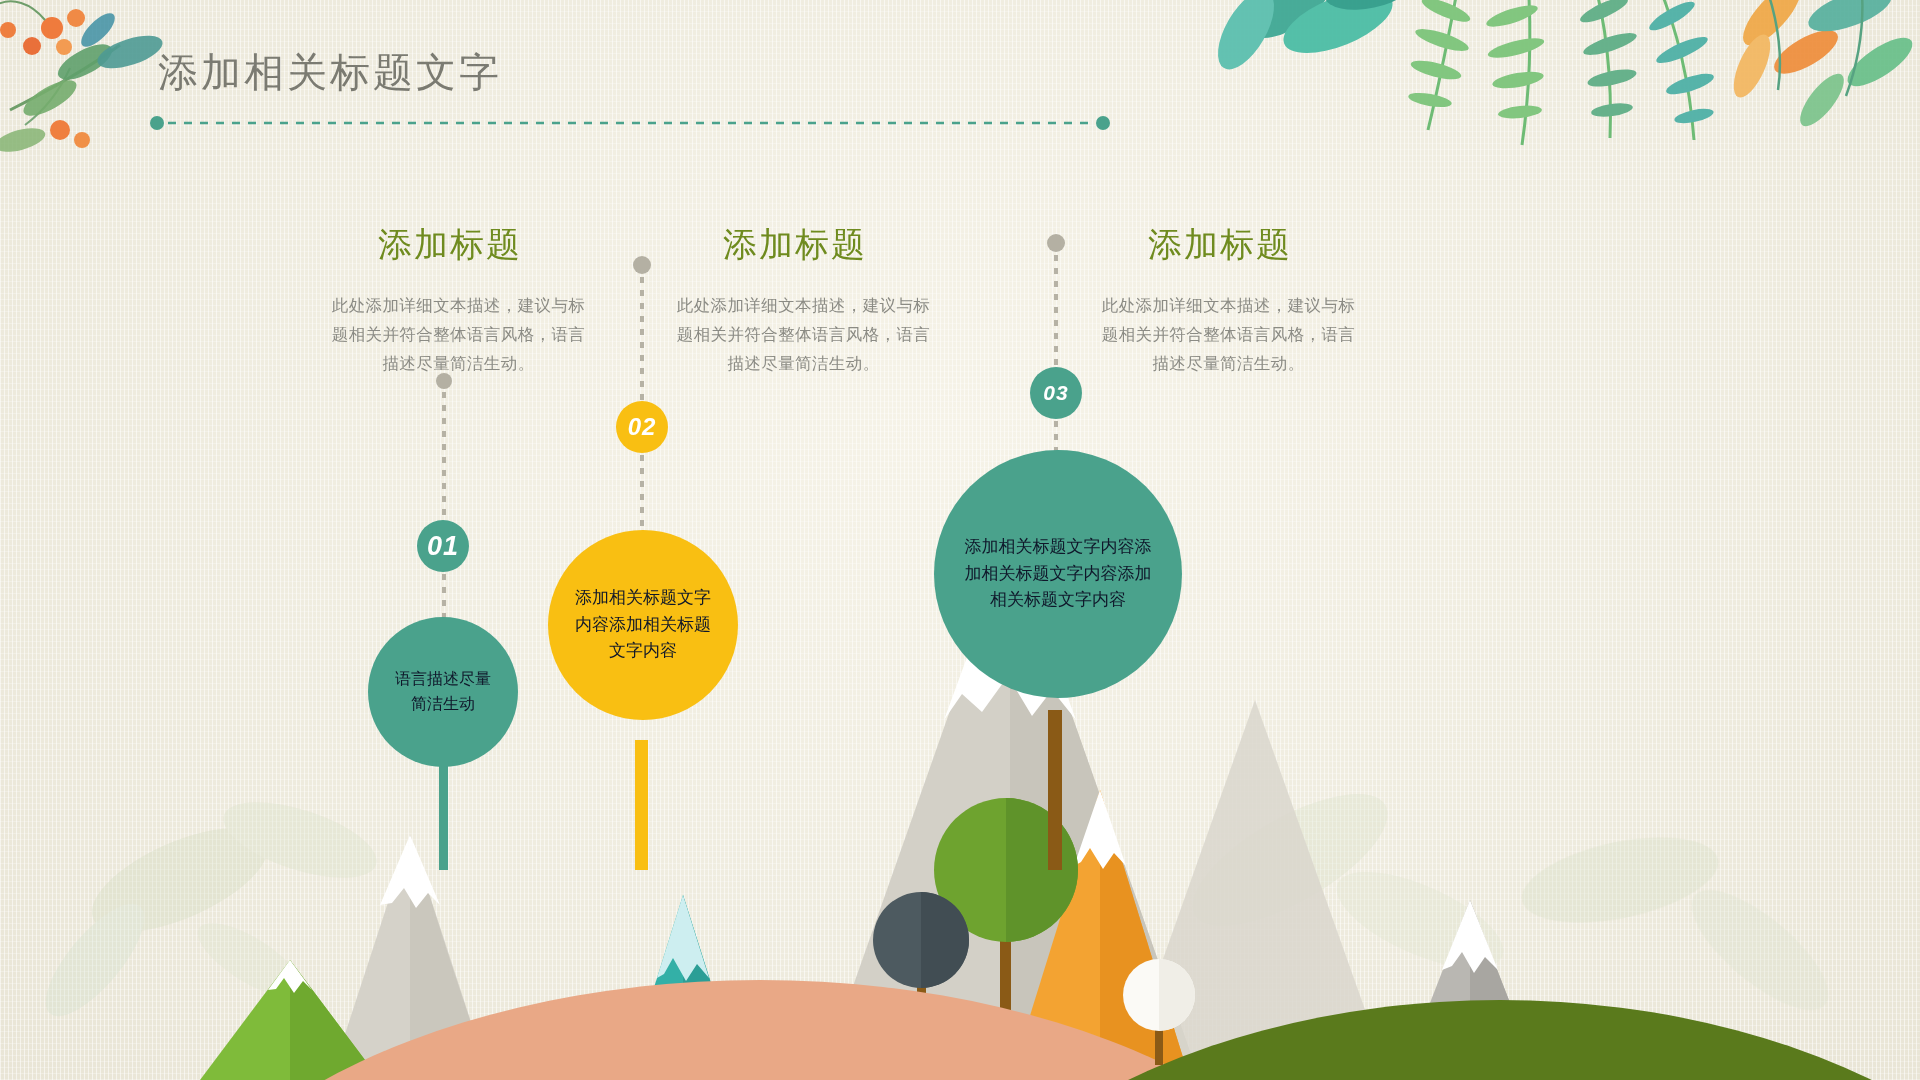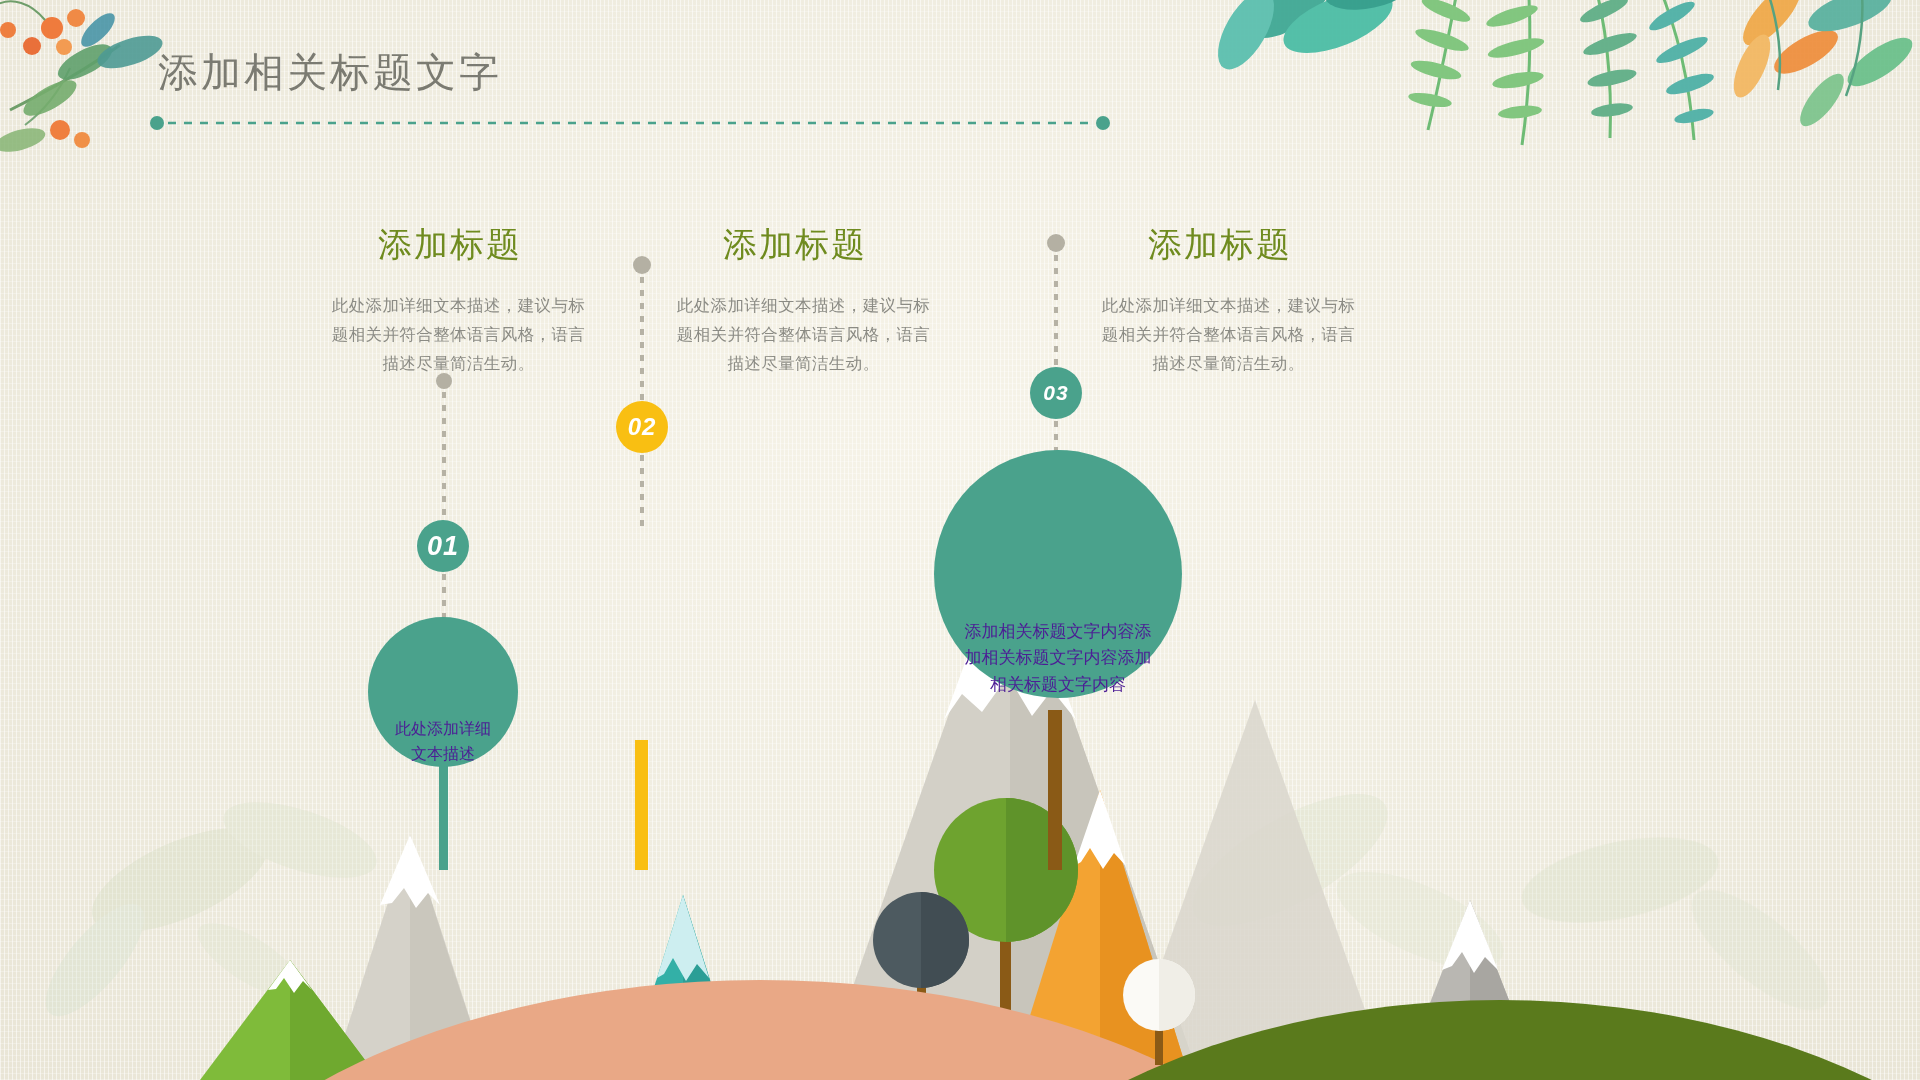--- a/index.html
+++ b/index.html
@@ -56,22 +56,22 @@
   .num-circle {
     position:absolute; border-radius:50%;
     display:flex; align-items:center; justify-content:center;
     color:#fff; font-style:italic; font-weight:700;
     letter-spacing:1px;
   }
 
   
   .bubble {
     position:absolute; border-radius:50%;
-    display:flex; align-items:flex-end; justify-content:center;
-    color:#4c1d95; text-align:center; line-height:1.55;
+    display:flex; align-items:center; justify-content:center;
+    color:#0f172a; text-align:center; line-height:1.55;
     padding:0 26px;
   }
   .trunk { position:absolute; }
 </style>
 </head>
 <body>
 
 <div id="slide">
 
   <svg id="scenery" width="1920" height="1080" style="position:absolute;left:0;top:0;">
@@ -227,36 +227,39 @@
 
   <div class="dot-cap" style="left:436px; top:373px; width:16px; height:16px;"></div>
   <div class="dash-line" style="left:442px; top:392px; height:132px;"></div>
   <div class="num-circle" style="left:417px; top:520px; width:52px; height:52px; font-size:27px; background:#4aa28c;">
     <span>01</span>
   </div>
   <div class="dash-line" style="left:442px; top:574px; height:44px;"></div>
 
   <div class="trunk" style="left:439px; top:740px; width:9px; height:130px; background:#4aa28c;"></div>
   <div class="bubble" style="left:368px; top:617px; width:150px; height:150px; background:#4aa28c; font-size:16px;">
-    <span>此处添加详细文本描述</span>
+    <span>语言描述尽量简洁生动</span>
   </div>
 
   <div class="col" style="left:655px; top:224px; width:280px;">
     <div class="col-title">添加标题</div>
     <div class="col-desc">此处添加详细文本描述，建议与标题相关并符合整体语言风格，语言描述尽量简洁生动。</div>
   </div>
 
   <div class="dot-cap" style="left:633px; top:256px; width:18px; height:18px;"></div>
   <div class="dash-line" style="left:640px; top:277px; height:125px;"></div>
   <div class="num-circle" style="left:616px; top:401px; width:52px; height:52px; font-size:24px; background:#f9bf12;">
     <span>02</span>
   </div>
   <div class="dash-line" style="left:640px; top:455px; height:75px;"></div>
 
   <div class="trunk" style="left:635px; top:740px; width:13px; height:130px; background:#f9bf12;"></div>
+  <div class="bubble" style="left:548px; top:530px; width:190px; height:190px; background:#f9bf12; font-size:17px;">
+    <span>添加相关标题文字内容添加相关标题文字内容</span>
+  </div>
 
   <div class="col" style="left:1080px; top:224px; width:280px;">
     <div class="col-title">添加标题</div>
     <div class="col-desc">此处添加详细文本描述，建议与标题相关并符合整体语言风格，语言描述尽量简洁生动。</div>
   </div>
 
   <div class="dot-cap" style="left:1047px; top:234px; width:18px; height:18px;"></div>
   <div class="dash-line" style="left:1054px; top:255px; height:113px;"></div>
   <div class="num-circle" style="left:1030px; top:367px; width:52px; height:52px; font-size:21px; background:#4aa28c;">
     <span>03</span>

